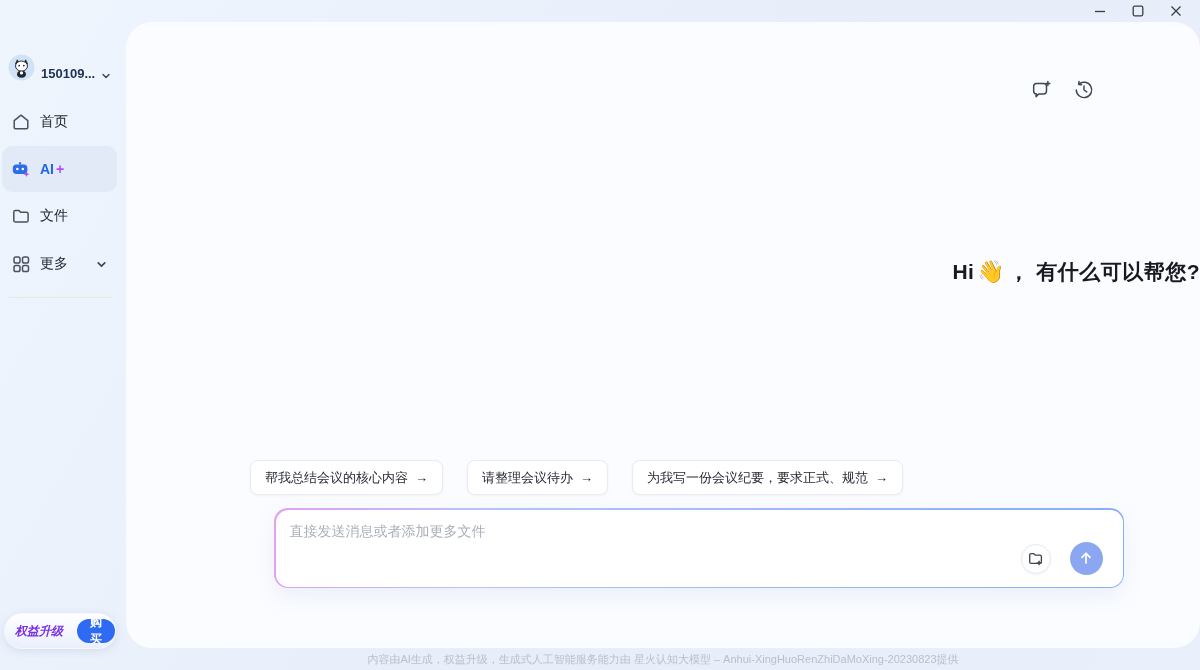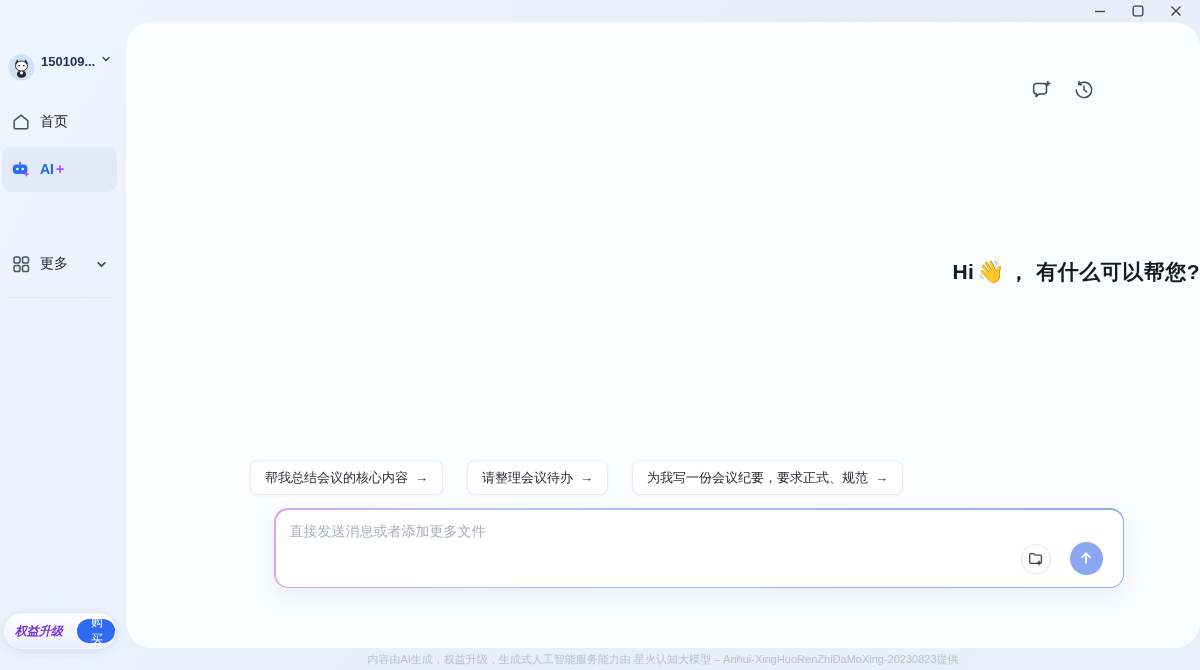--- a/index.html
+++ b/index.html
@@ -7,37 +7,37 @@
   body { font-family:"Liberation Sans","DejaVu Sans",sans-serif; }
   .app { position:relative; width:1200px; height:670px;
          background:linear-gradient(120deg,#eff5fd 0%,#e7eefa 55%,#e9f0fb 100%); overflow:hidden; }
 
   
   .win-controls { position:absolute; top:0; right:0; height:22px; display:flex; align-items:center; gap:14px; padding-right:12px; z-index:9; }
   .win-btn { width:24px; height:20px; display:flex; align-items:center; justify-content:center; background:none; border:none; cursor:pointer; }
 
   
   .sidebar { position:absolute; left:0; top:0; width:126px; height:670px; }
-  .user-row { position:absolute; top:54px; left:8px; display:flex; align-items:flex-start; gap:6px; cursor:pointer; }
+  .user-row { position:absolute; top:54px; left:8px; display:flex; align-items:flex-end; gap:6px; cursor:pointer; }
   .avatar { width:27px; height:27px; border-radius:50%; display:block; }
   .user-name { font-size:13px; font-weight:700; color:#1d3053; }
   .nav-item { position:absolute; left:2px; width:115px; height:46px; display:flex; align-items:center; gap:9px; padding:0 10px 0 9px;
               border-radius:10px; font-size:14px; color:#23272f; cursor:pointer; }
   .nav-item.active { background:#e2eaf8; }
   .nav-icon { width:20px; height:20px; flex:0 0 20px; display:flex; }
   .ai-label { color:#2464e8; font-weight:700; }
   .ai-plus { color:#b44bf2; font-weight:800; margin-left:2px; }
   .chev-right { margin-left:auto; display:flex; }
   .side-divider { position:absolute; left:8px; top:297px; width:104px; height:1px; background:#efe8e1; }
   .upgrade { position:absolute; left:4px; top:613px; width:112px; height:36px; border-radius:18px;
              background:linear-gradient(180deg,#ffffff,#e9effc); border:1px solid #f5f8ff;
              box-shadow:0 2px 8px rgba(120,140,190,.20); display:flex; align-items:center; gap:14px; padding-left:10px; }
   .upgrade-label { font-size:12px; font-style:italic; font-weight:800; color:#7a2fe3; white-space:nowrap; }
   .buy-btn { height:24px; padding:0 12px; border-radius:12px; background:#2e6bf2; color:#fff; font-size:12px;
-             border:none; display:flex; align-items:center; font-weight:400; cursor:pointer;text-align:right; }
+             border:none; display:flex; align-items:center; font-weight:700; cursor:pointer; }
 
   
   .panel { position:absolute; left:126px; top:22px; width:1074px; height:626px; background:#fafcff; border-radius:26px; }
   .panel-toolbar { position:absolute; top:57px; right:105px; display:flex; gap:21px; }
   .tool-btn { width:22px; height:22px; background:none; border:none; padding:0; display:flex; cursor:pointer; }
   .greeting { position:absolute; top:236px; left:0; width:100%; text-align:right; font-size:21px; font-weight:600;
               color:#171a20; letter-spacing:.5px; }
   .greeting .emoji { font-size:22px; margin:0 3px; font-style:normal; }
 
   .suggestions { position:absolute; left:124px; top:438px; display:flex; gap:24px; }
@@ -119,20 +119,28 @@
           <circle cx="10" cy="4.6" r="1.2" fill="#2b6ce8"></circle>
           <rect x="9.5" y="4.6" width="1" height="2" fill="#2b6ce8"></rect>
           <circle cx="7" cy="11" r="1.4" fill="#ffffff"></circle>
           <circle cx="13" cy="11" r="1.4" fill="#ffffff"></circle>
           <path d="M17 13.5 l1 2.2 2.2 1 -2.2 1 -1 2.2 -1 -2.2 -2.2 -1 2.2 -1 Z" fill="#b44bf2"></path>
         </svg>
       </span>
       <span><span class="ai-label">AI</span><span class="ai-plus">+</span></span>
     </div>
 
+    <div class="nav-item" style="top:193px">
+      <span class="nav-icon">
+        <svg viewBox="0 0 20 20" width="20" height="20">
+            <path d="M2.8 6 a1.6 1.6 0 0 1 1.6 -1.6 h3.4 l1.8 1.8 h5.9 a1.6 1.6 0 0 1 1.6 1.6 v6.6 a1.6 1.6 0 0 1 -1.6 1.6 H4.4 a1.6 1.6 0 0 1 -1.6 -1.6 Z" fill="none" stroke="#4a515f" stroke-width="1.5" stroke-linejoin="round"></path>
+          </svg>
+      </span>
+      <span>文件</span>
+    </div>
 
     <div class="nav-item" style="top:241px">
       <span class="nav-icon">
         <svg viewBox="0 0 20 20" width="20" height="20" fill="none" stroke="#4a515f" stroke-width="1.5">
           <rect x="3" y="3" width="6" height="6" rx="1.8"></rect>
             <rect x="11.5" y="3" width="6" height="6" rx="1.8"></rect>
           <rect x="3" y="11.5" width="6" height="6" rx="1.8"></rect>
             <rect x="11.5" y="11.5" width="6" height="6" rx="1.8"></rect>
         </svg>
       </span>

